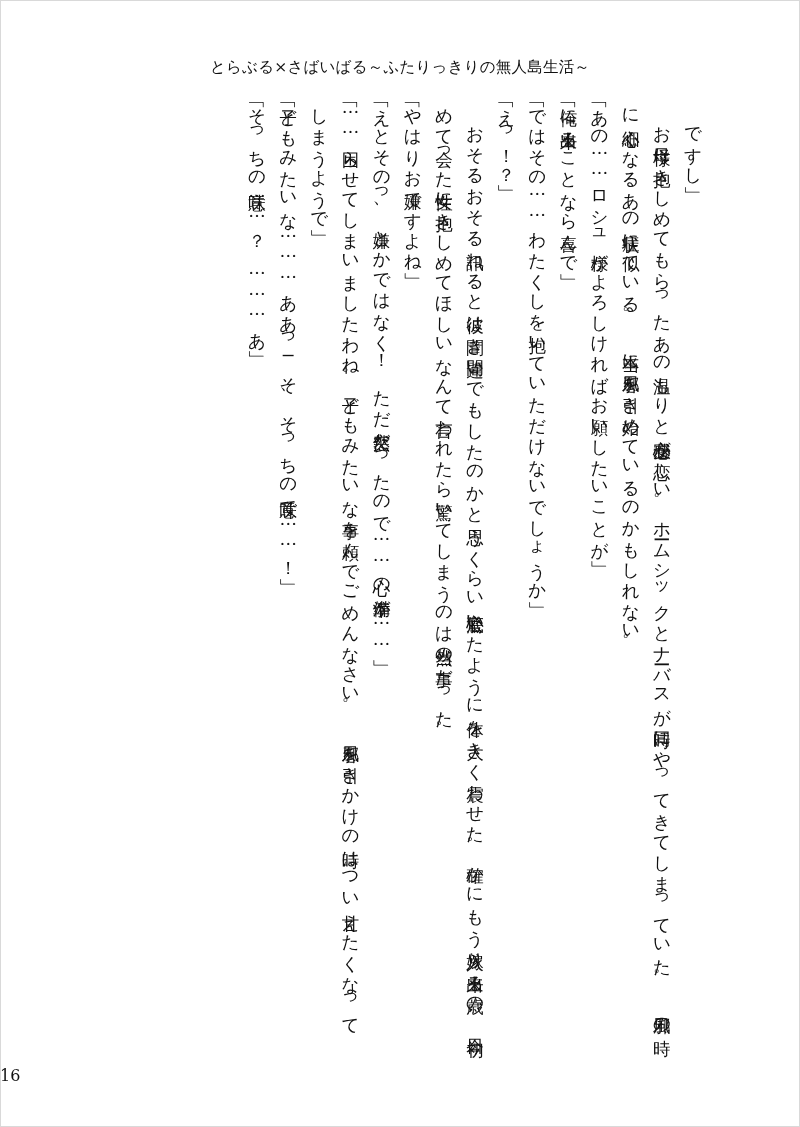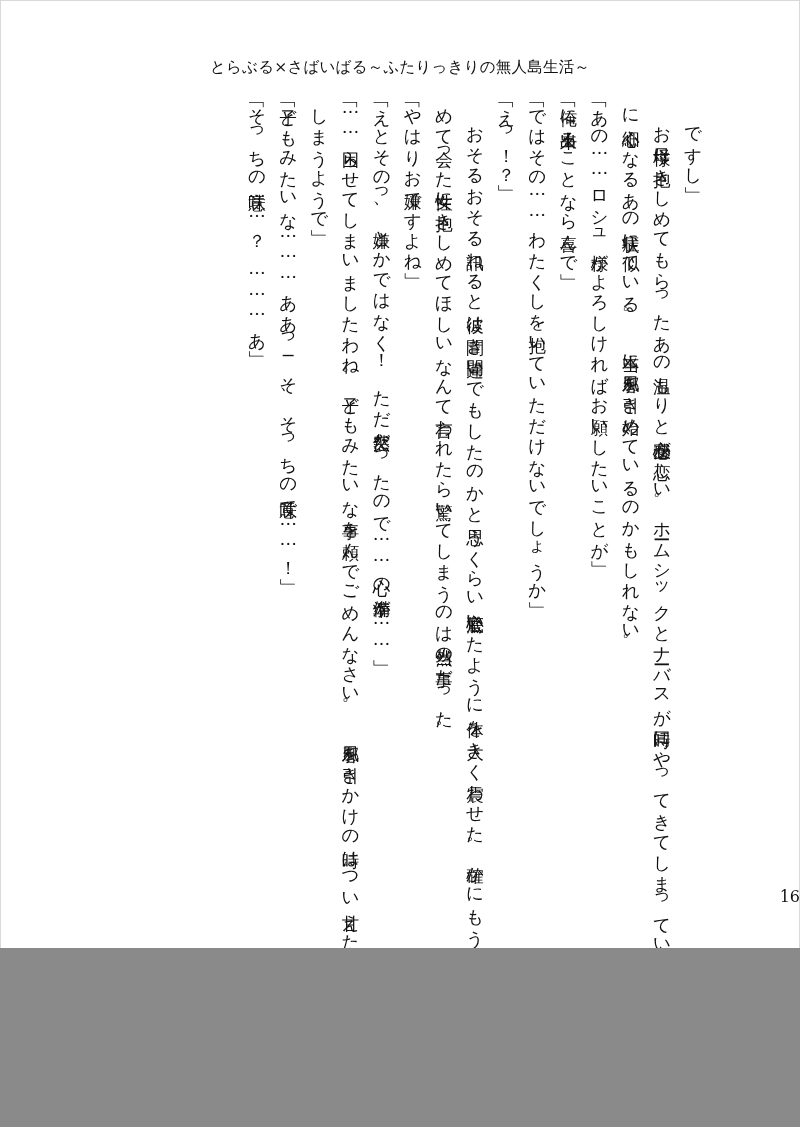--- a/index.html
+++ b/index.html
@@ -6,21 +6,21 @@
     margin: 0;
     padding: 0;
     background: #8a8a8a;
   }
   body {
     font-family: "Liberation Serif", "DejaVu Serif", serif;
   }
   .page {
     position: relative;
     width: 800px;
-    height: 948px;
+    height: 1127px;
     margin: 0 auto;
     background: #ffffff;
     overflow: hidden;
     box-sizing: border-box;
   }
   .page-border {
     position: absolute;
     left: 0; top: 0;
     width: 800px;
     height: 1127px;
@@ -62,21 +62,21 @@
     text-indent: 0;
   }
   .body-area p.indent {
     text-indent: 1em;
   }
   .page-number {
     position: absolute;
     bottom: 42px;
     left: 0;
     width: 800px;
-    text-align: right;
+    text-align: left;
     font-size: 16px;
     color: #111111;
     font-family: "DejaVu Serif", "Liberation Serif", serif;
   }
 </style>
 </head>
 <body>
 
 <div class="page">
   <div class="page-border"></div>

